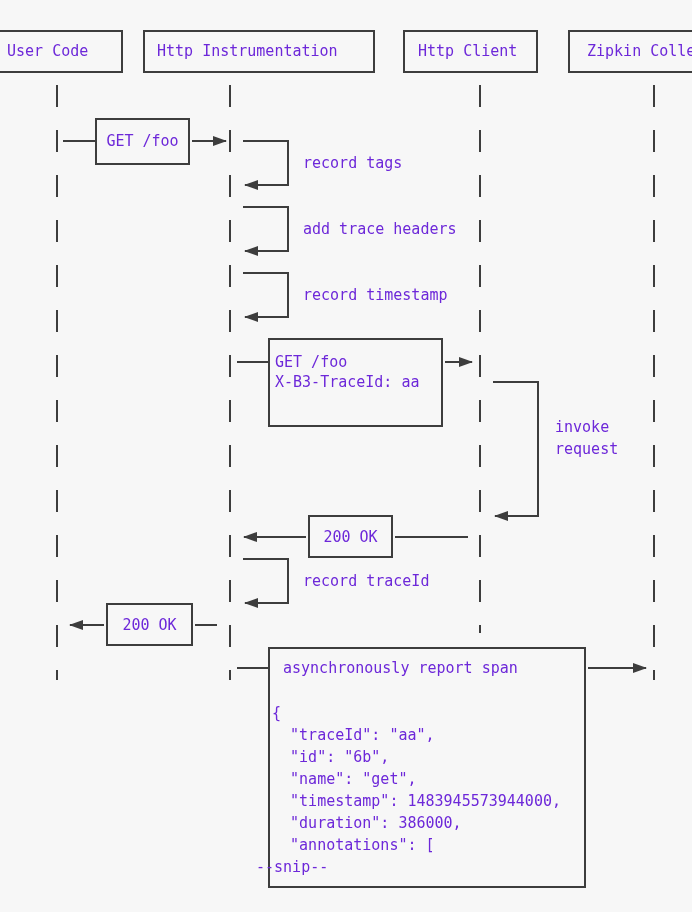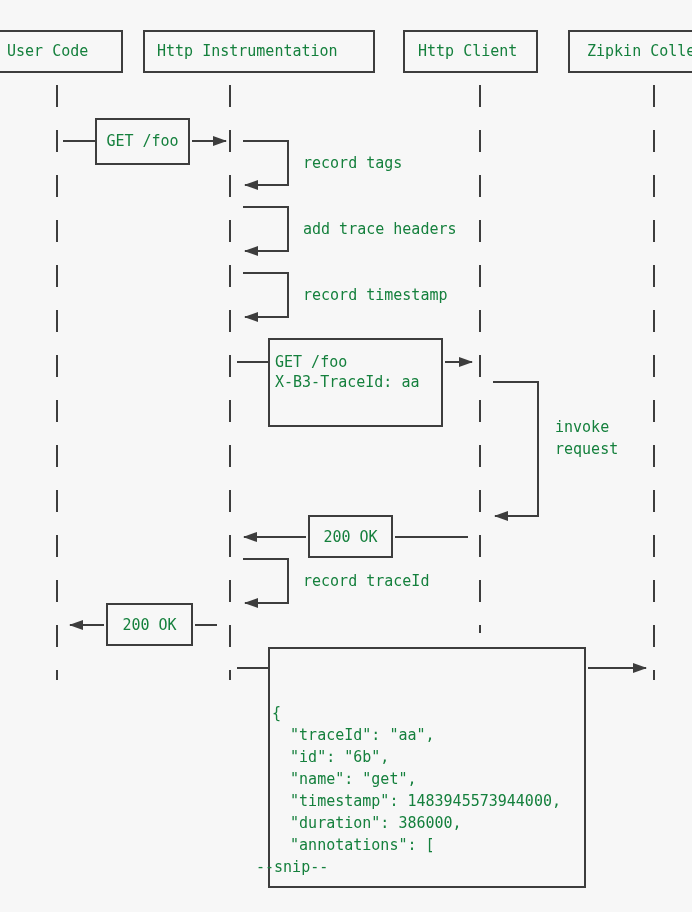--- a/index.html
+++ b/index.html
@@ -1,20 +1,20 @@
 <!DOCTYPE html>
 <html><head>
 <meta charset="utf-8">
 <style>
   html,body{margin:0;padding:0;background:#f7f7f7;}
   #stage{
     position:relative;width:692px;height:912px;overflow:hidden;
     background:#f7f7f7;
     font-family:"DejaVu Sans Mono","Liberation Mono",monospace;
-    font-size:15px;color:#15803d;
+    font-size:15px;color:#6d28d9;
   }
   .box{
     position:absolute;border:2px solid #3d3d3d;box-sizing:border-box;
     background:transparent;
   }
   .t{
     position:absolute;white-space:pre;line-height:22px;height:22px;
   }
   .tc{text-align:center;}
   svg{position:absolute;left:0;top:0;}
@@ -90,20 +90,21 @@
 
   <div class="box" style="left:308px;top:515px;width:85px;height:43px"></div>
   <div class="t tc" style="left:308px;top:526px;width:85px">200 OK</div>
 
   <div class="t" style="left:303px;top:570px">record traceId</div>
 
   <div class="box" style="left:106px;top:603px;width:87px;height:43px"></div>
   <div class="t tc" style="left:106px;top:614px;width:87px">200 OK</div>
 
   <div class="box" style="left:268px;top:647px;width:318px;height:241px"></div>
+  <div class="t" style="left:283px;top:657px">asynchronously report span</div>
   <div class="t" style="left:272px;top:702px">{</div>
   <div class="t" style="left:272px;top:724px">  "traceId": "aa",</div>
   <div class="t" style="left:272px;top:746px">  "id": "6b",</div>
   <div class="t" style="left:272px;top:768px">  "name": "get",</div>
   <div class="t" style="left:272px;top:790px">  "timestamp": 1483945573944000,</div>
   <div class="t" style="left:272px;top:812px">  "duration": 386000,</div>
   <div class="t" style="left:272px;top:834px">  "annotations": [</div>
   <div class="t" style="left:256px;top:856px">--snip--</div>
 
 </div>

